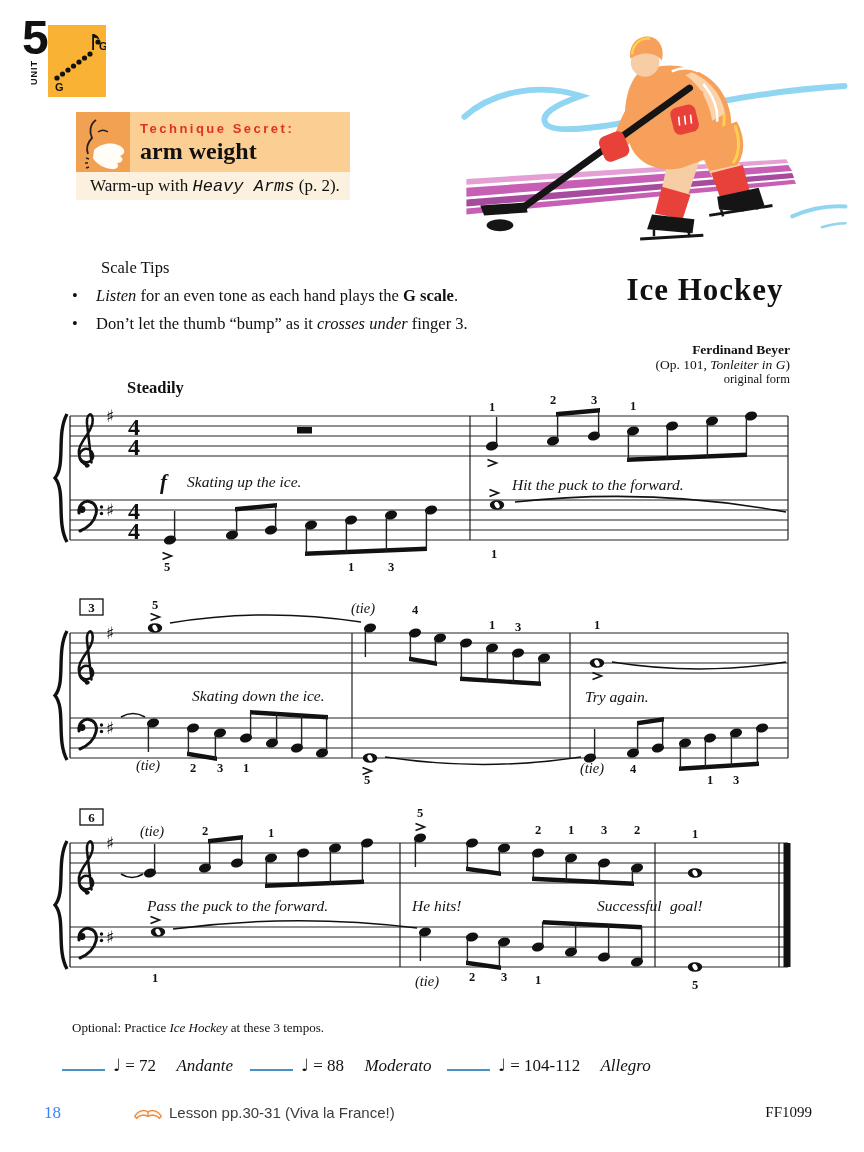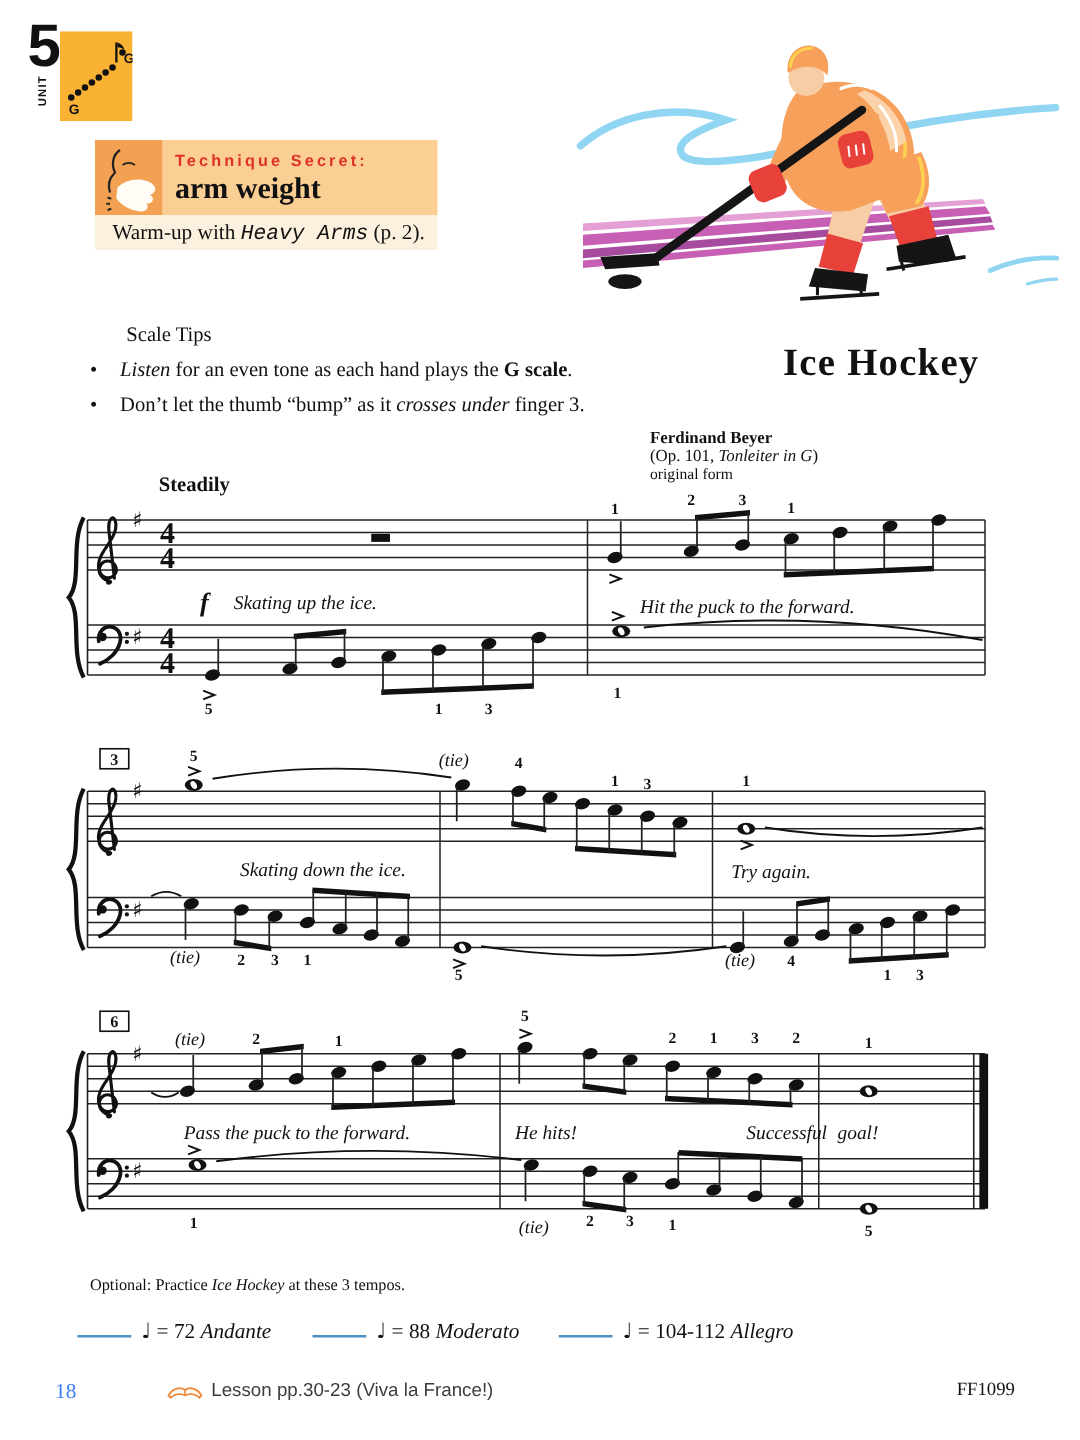--- a/index.html
+++ b/index.html
@@ -18,35 +18,35 @@
   #tech-heading{left:64px;top:9px;font-family:"Liberation Sans",sans-serif;font-weight:bold;font-size:13px;letter-spacing:2.5px;color:var(--c-red);}
   #tech-title{left:64px;top:26px;font-weight:bold;font-size:24px;color:#111;}
   #tech-note{left:14px;top:64px;font-size:17px;color:#111;}
   
   #tips{left:72px;top:258px;width:540px;font-size:16.5px;color:#111;}
   #tips-heading{font-weight:normal;margin-bottom:8px;margin-left:29px;}
   .tip-row{display:flex;margin-bottom:8px;}
   .tip-bullet{width:24px;}
   
   #piece-title{left:600px;top:272px;width:210px;text-align:center;font-weight:bold;font-size:31px;letter-spacing:1px;color:#111;}
-  #composer{left:520px;top:342px;width:270px;text-align:left;font-size:13.5px;color:#111;line-height:1.12;}
+  #composer{left:520px;top:342px;width:270px;text-align:right;font-size:13.5px;color:#111;line-height:1.12;}
   #composer-name{font-weight:bold;}
   #composer-form{font-size:12.5px;}
   
   #optional-line{left:72px;top:1020px;font-size:13px;color:#111;}
   .tempo-item{top:1055px;font-size:17px;color:#111;white-space:nowrap;}
   .tempo-1{left:62px;} .tempo-2{left:250px;} .tempo-3{left:447px;}
   .tempo-blank{display:inline-block;width:43px;height:12px;border-bottom:2px solid var(--c-blue);margin-right:8px;}
   .tempo-note{font-family:"DejaVu Sans",sans-serif;font-size:17px;}
   
   #footer-page{left:44px;top:1103px;font-size:17px;color:#3b82f6;}
   #footer-lesson{left:133px;top:1103px;font-family:"Liberation Sans",sans-serif;font-size:15px;color:#3c3c3c;display:flex;align-items:center;gap:6px;}
   #footer-code{left:688px;top:1104px;width:124px;text-align:right;font-size:15px;color:#111;}
   #music-layer{left:0;top:0;pointer-events:none;}
-  i{font-style:italic;}
+  i{font-style:italic;margin-left:16px;}
 </style>
 </head>
 <body>
 
 <div id="page">
 
   <div class="abs" id="unit-number">5</div>
   <div class="abs" id="unit-label">UNIT</div>
   <svg class="abs" id="unit-icon" width="58" height="72" viewBox="0 0 58 72">
     <rect x="0" y="0" width="58" height="72" fill="#F9B233"></rect>
@@ -439,17 +439,17 @@
   <div class="abs tempo-item tempo-1"><span class="tempo-blank"></span><span class="tempo-note">♩</span><span> = 72 </span><i>Andante</i></div>
   <div class="abs tempo-item tempo-2"><span class="tempo-blank"></span><span class="tempo-note">♩</span><span> = 88 </span><i>Moderato</i></div>
   <div class="abs tempo-item tempo-3"><span class="tempo-blank"></span><span class="tempo-note">♩</span><span> = 104-112 </span><i>Allegro</i></div>
 
   <div class="abs" id="footer-page">18</div>
   <div class="abs" id="footer-lesson">
     <svg width="30" height="18" viewBox="0 0 34 20">
       <path d="M2 15 C6 8 13 7 17 10 C21 7 28 8 32 15 L30 17 C26 13 20 13 17 15 C14 13 8 13 4 17 Z" fill="#FFF7EE" stroke="#EE8A3E" stroke-width="1.6"></path>
       <path d="M17 10 L17 15" stroke="#EE8A3E" stroke-width="1.4"></path>
     </svg>
-    <span>Lesson pp.30-23 (Viva la France!)</span>
+    <span>Lesson pp.30-31 (Viva la France!)</span>
   </div>
   <div class="abs" id="footer-code">FF1099</div>
 
 </div>
 
 </body></html>

